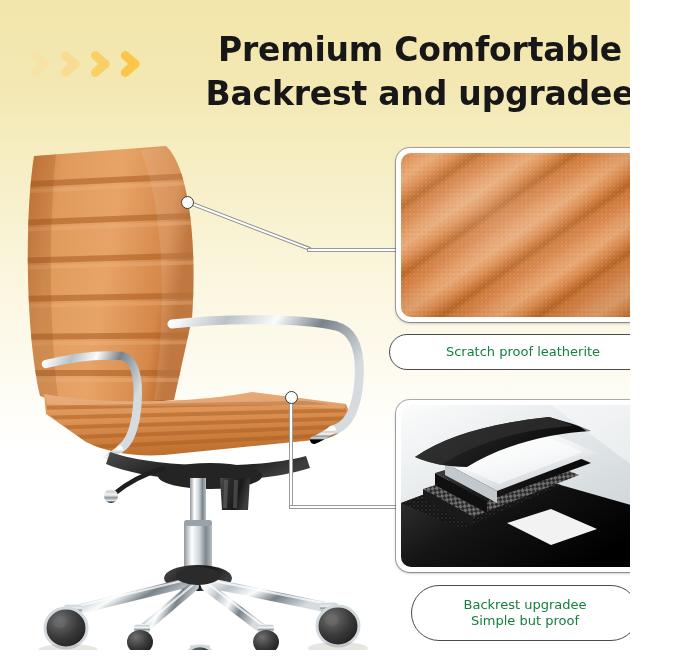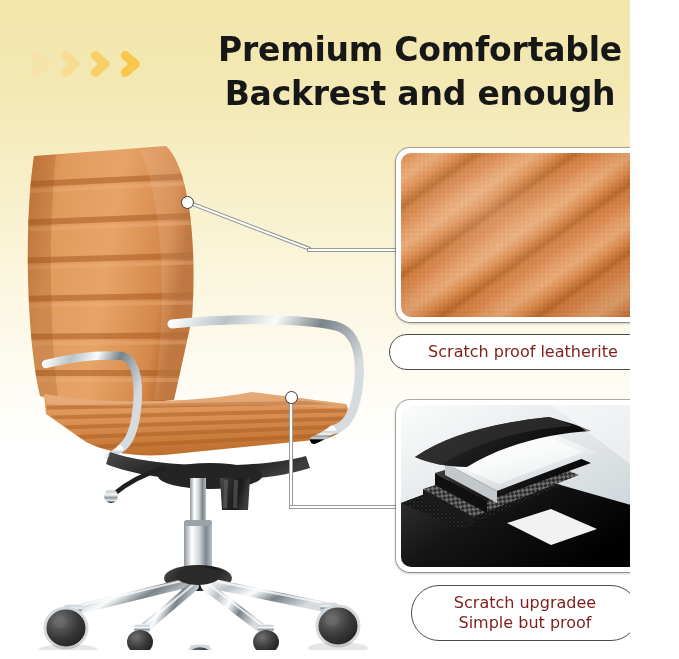--- a/index.html
+++ b/index.html
@@ -226,22 +226,22 @@
     background: #ffffff;
     border: 1.5px solid #4a4a4a;
     border-radius: 40px;
     display: flex;
     flex-direction: column;
     align-items: center;
     justify-content: center;
     box-sizing: border-box;
   }
   .pill-text {
-    font-size: 16px;
-    color: #7f1d1d;
+    font-size: 13px;
+    color: #15803d;
     line-height: 1.22;
     white-space: nowrap;
   }
   #pill-top {
     left: 389px;
     top: 334px;
     width: 268px;
     height: 36px;
   }
   #pill-bottom {
@@ -260,21 +260,21 @@
 
     <div id="chevrons">
       <span class="chevron chev-1"></span>
       <span class="chevron chev-2"></span>
       <span class="chevron chev-3"></span>
       <span class="chevron chev-4"></span>
     </div>
 
     <div id="title-block">
       <div class="title-line">Premium Comfortable</div>
-      <div class="title-line">Backrest and enough</div>
+      <div class="title-line">Backrest and upgradee</div>
     </div>
 
   </div>
 
   <div id="chair">
     <svg width="380" height="512" viewBox="0 0 380 512" xmlns="http://www.w3.org/2000/svg">
       <defs>
         <linearGradient id="gBack" x1="0" y1="0" x2="1" y2="0.25">
           <stop offset="0%" stop-color="#c9763a"></stop>
           <stop offset="22%" stop-color="#e09a5c"></stop>
@@ -525,17 +525,17 @@
                  C150,28 100,40 66,62 C46,62 28,58 14,52 Z" fill="url(#gDark2)"></path>
         <path d="M14,52 C46,30 92,18 148,12 C158,15 166,18 172,21
                  C118,24 70,40 40,60 C30,58 21,55 14,52 Z" fill="#2e2e2e" opacity="0.8"></path>
 
         <path d="M150,0 L244,0 L244,70 Z" fill="#ffffff" opacity="0.45"></path>
       </svg>
     </div>
   </div>
 
   <div class="pill" id="pill-bottom">
-    <span class="pill-text">Scratch upgradee</span>
+    <span class="pill-text">Backrest upgradee</span>
     <span class="pill-text">Simple but proof</span>
   </div>
 
 </div>
 
 </body></html>

